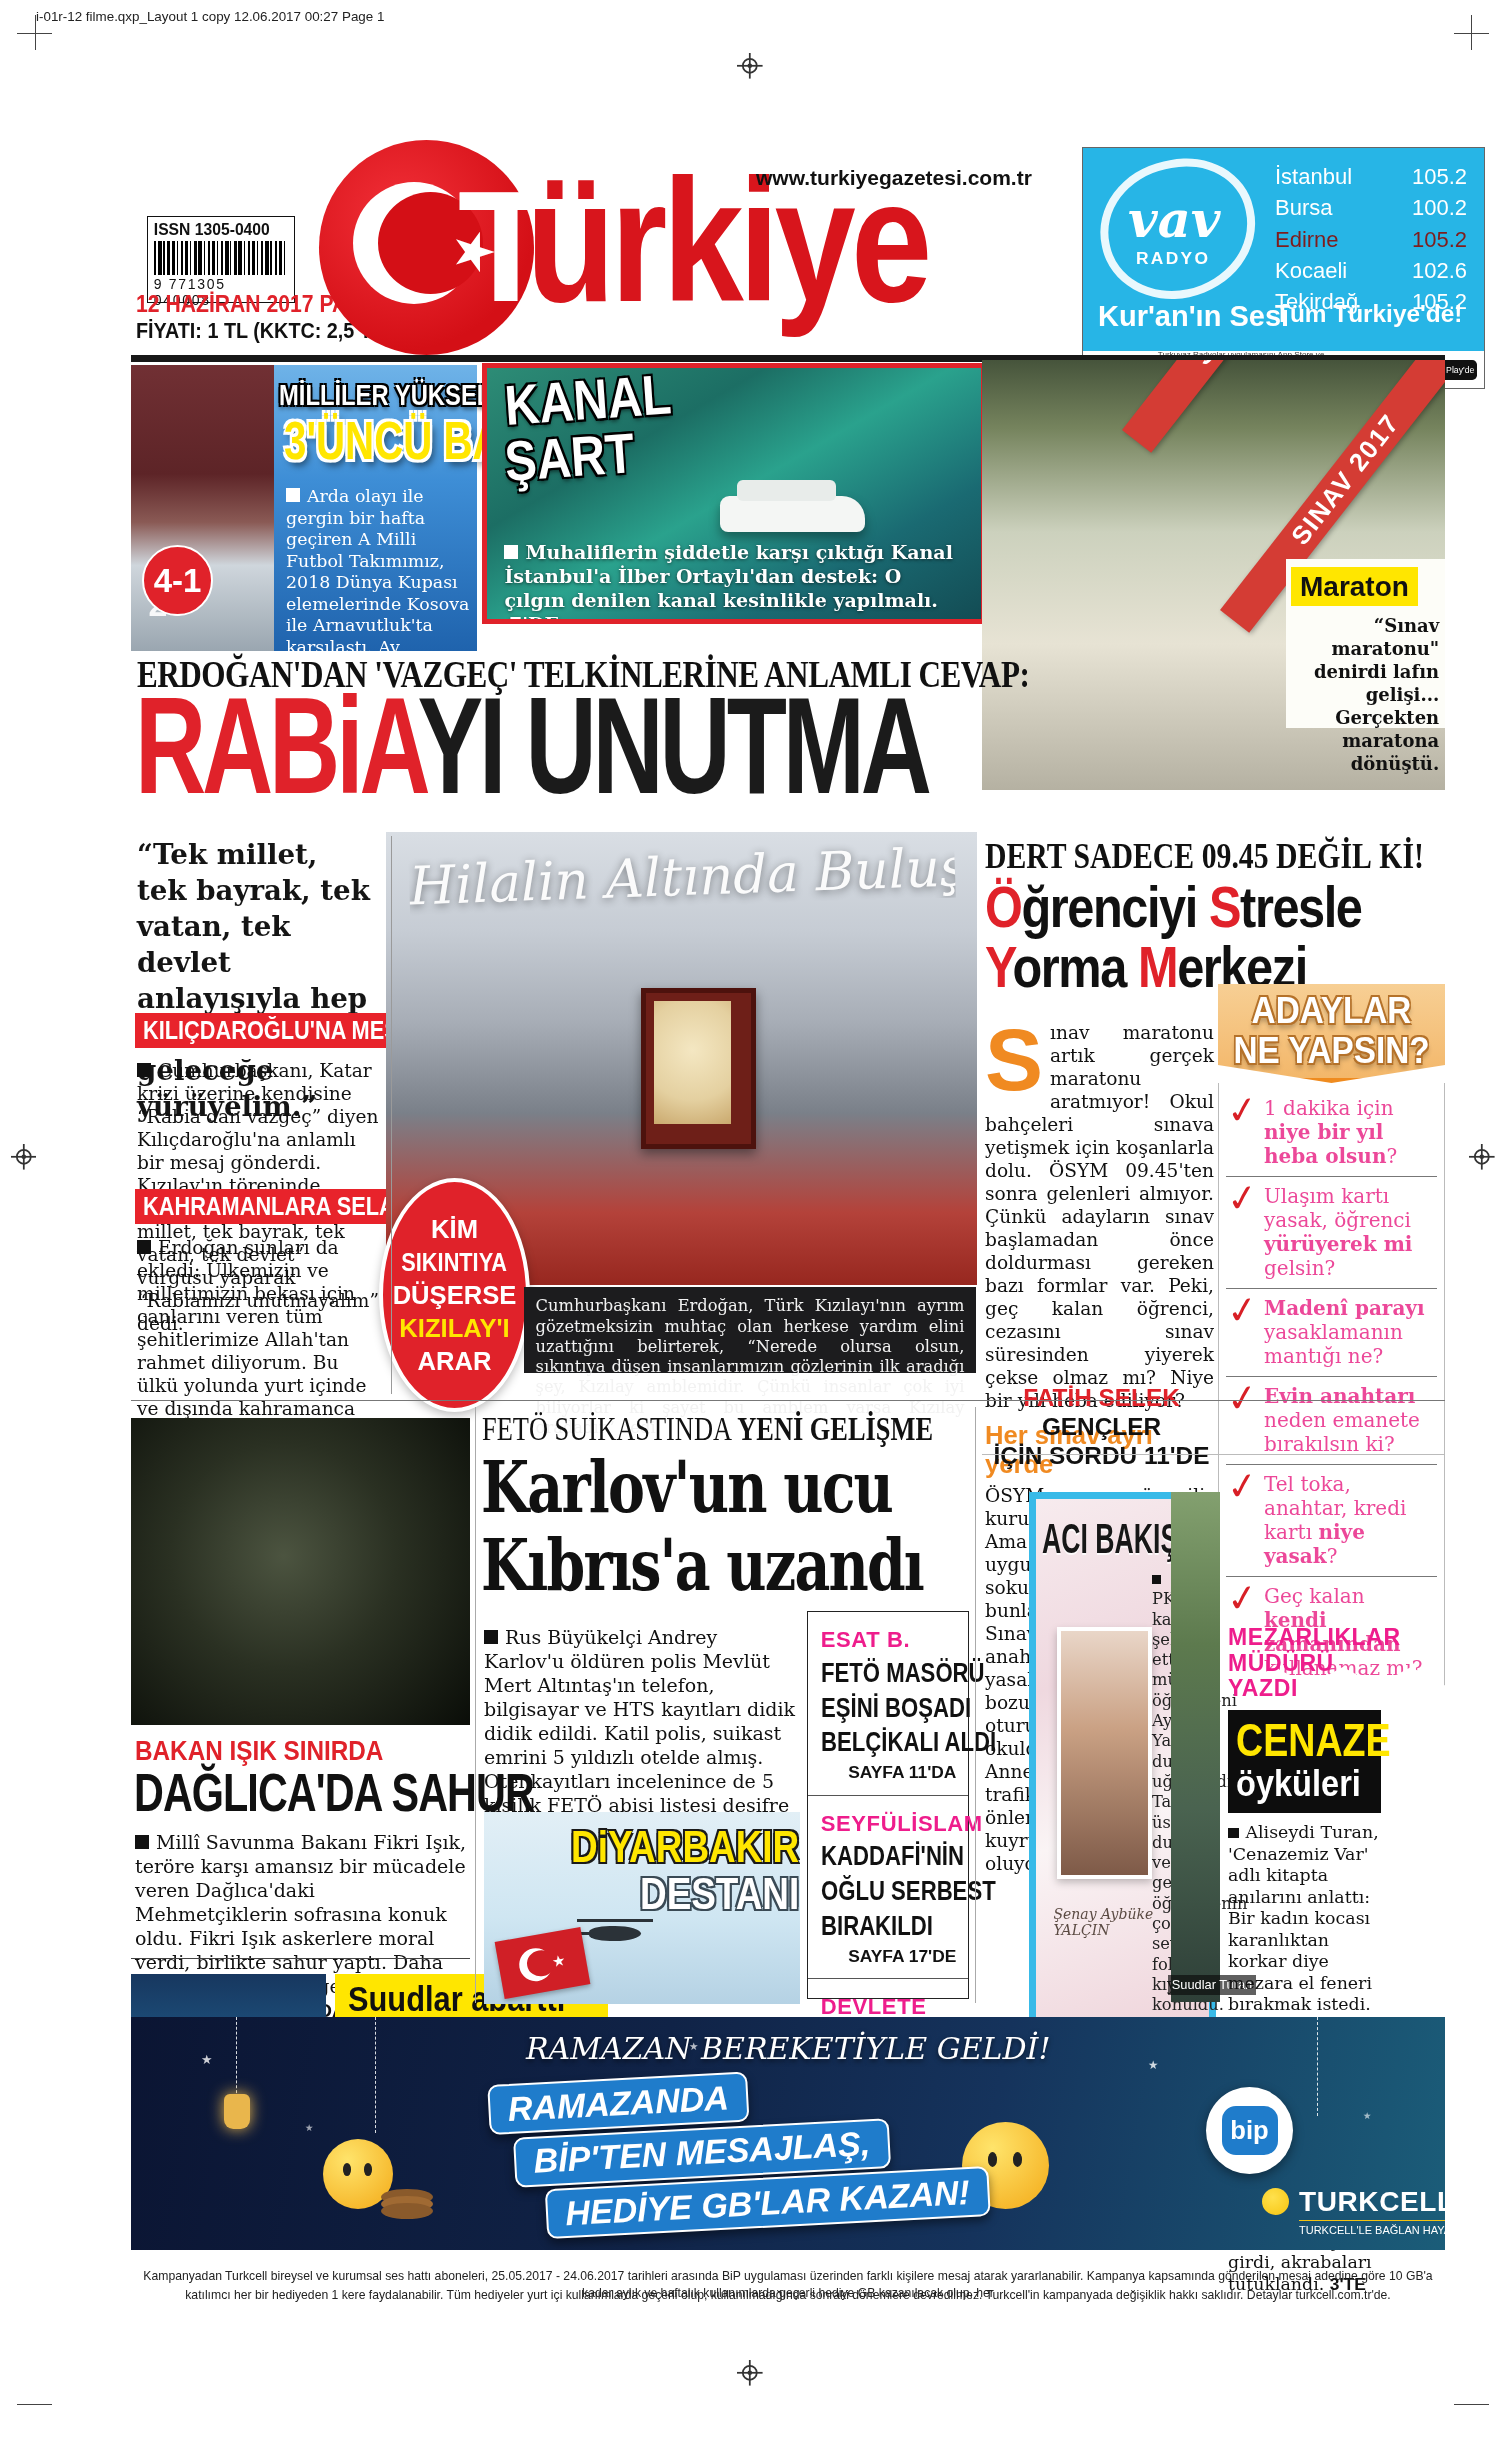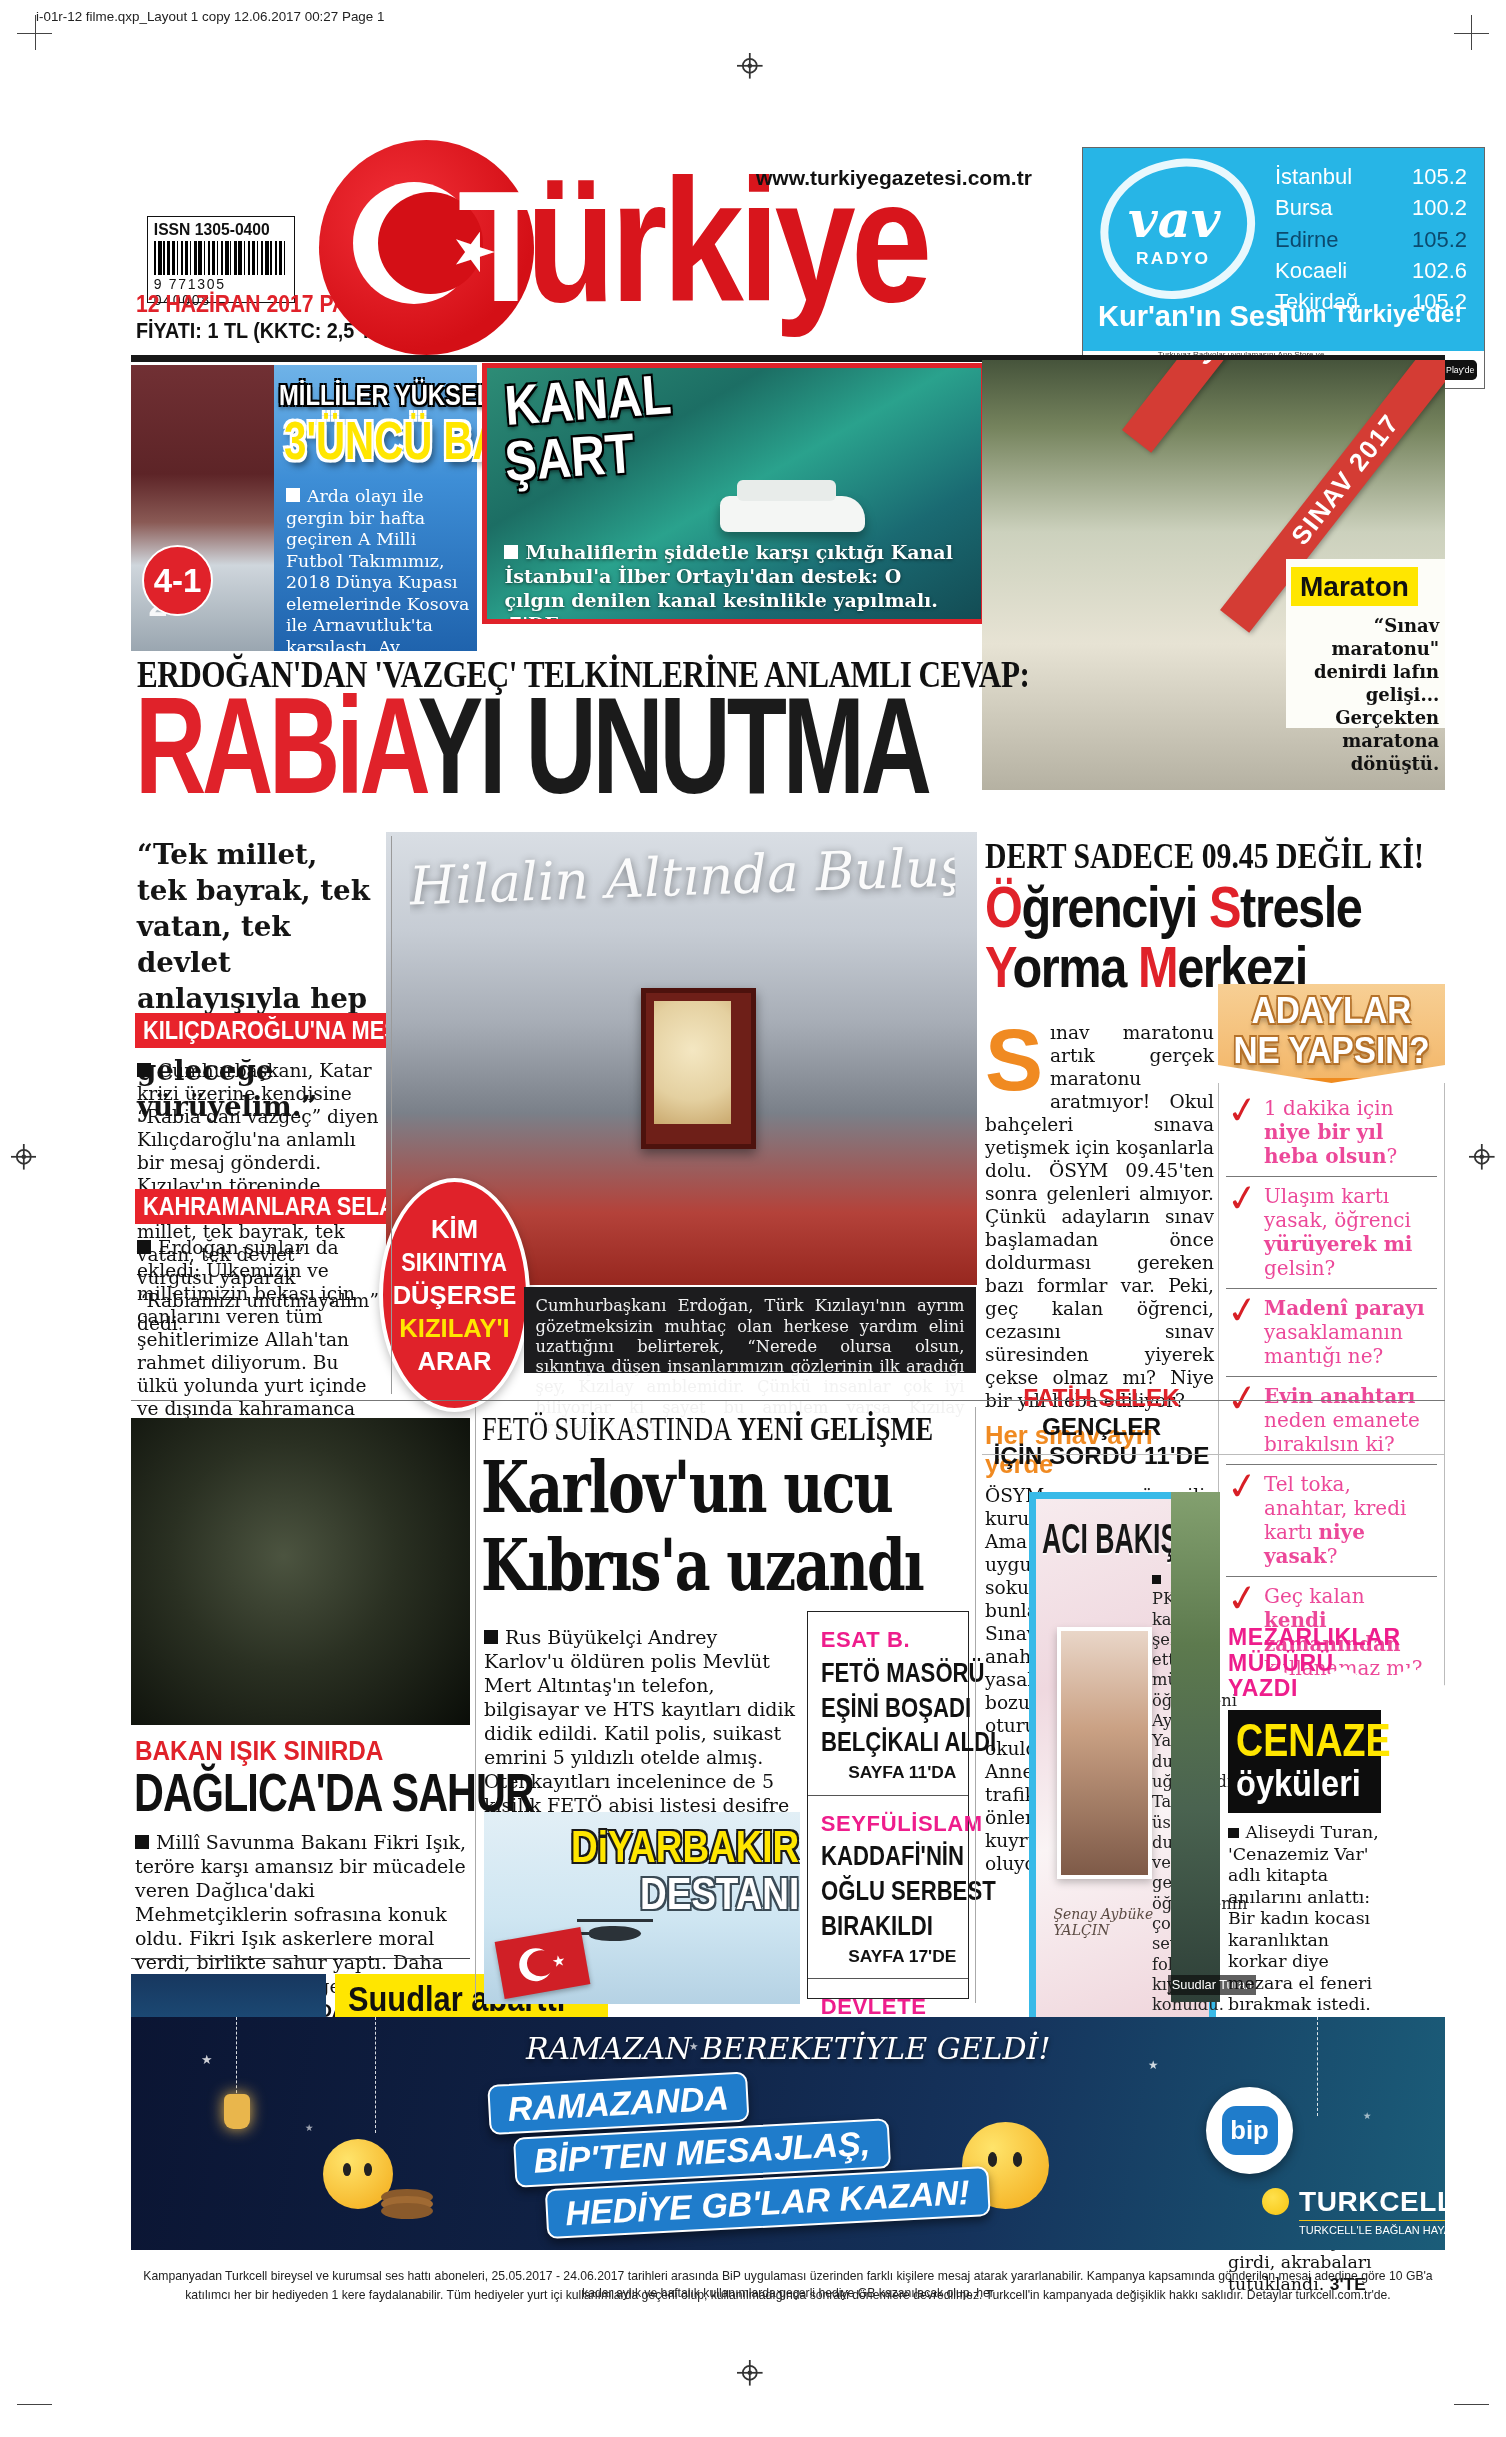--- a/index.html
+++ b/index.html
@@ -105,21 +105,21 @@
     <div class="abs white b" style="left:53px;top:100px;font-size:17.4px;letter-spacing:2.3px;">RADYO</div>
     <div class="abs" style="left:192px;top:16.3px;width:192px;">
       <div style="display:flex;justify-content:space-between;color:#fff;font-size:22px;margin-bottom:5.2px;">
           <span>İstanbul</span>
           <span>105.2</span>
         </div>
       <div style="display:flex;justify-content:space-between;color:#fff;font-size:22px;margin-bottom:5.2px;">
           <span>Bursa</span>
           <span>100.2</span>
         </div>
-      <div style="display:flex;justify-content:space-between;color:#0c4a6e;font-size:22px;margin-bottom:5.2px;">
+      <div style="display:flex;justify-content:space-between;color:#7f1d1d;font-size:22px;margin-bottom:5.2px;">
           <span>Edirne</span>
           <span>105.2</span>
         </div>
       <div style="display:flex;justify-content:space-between;color:#fff;font-size:22px;margin-bottom:5.2px;">
           <span>Kocaeli</span>
           <span>102.6</span>
         </div>
       <div style="display:flex;justify-content:space-between;color:#fff;font-size:22px;">
           <span>Tekirdağ</span>
           <span>105.2</span>

